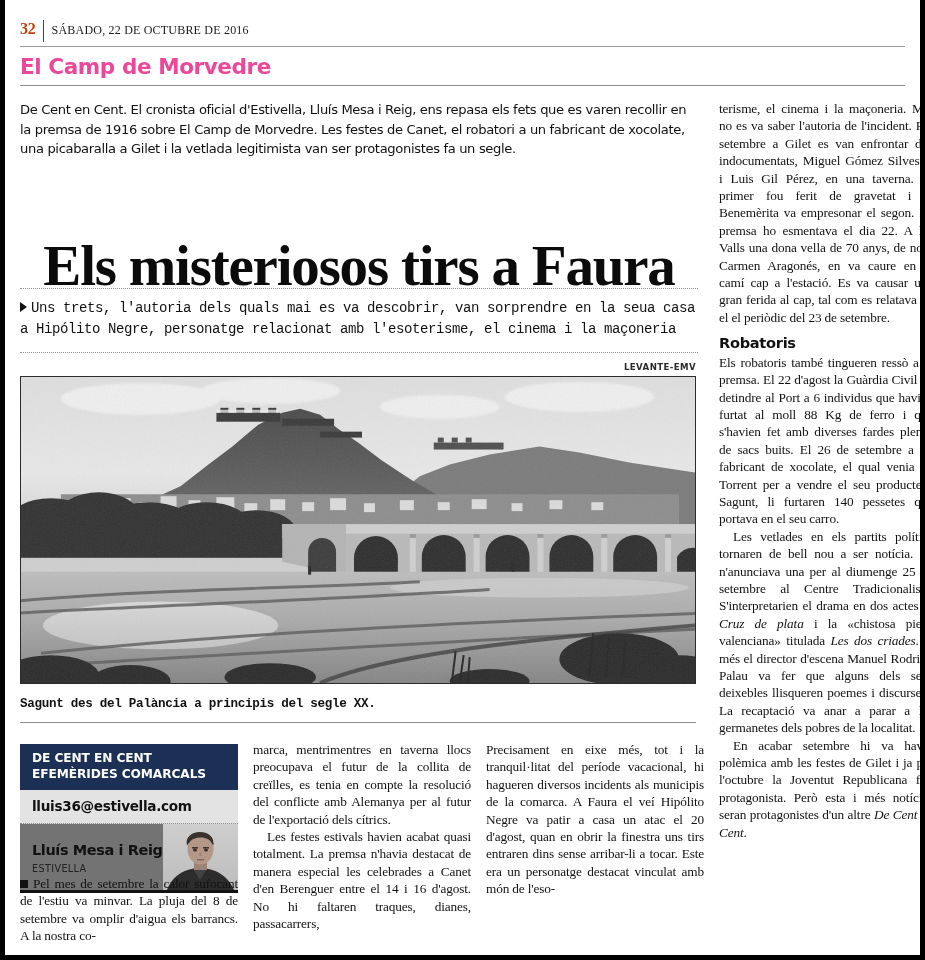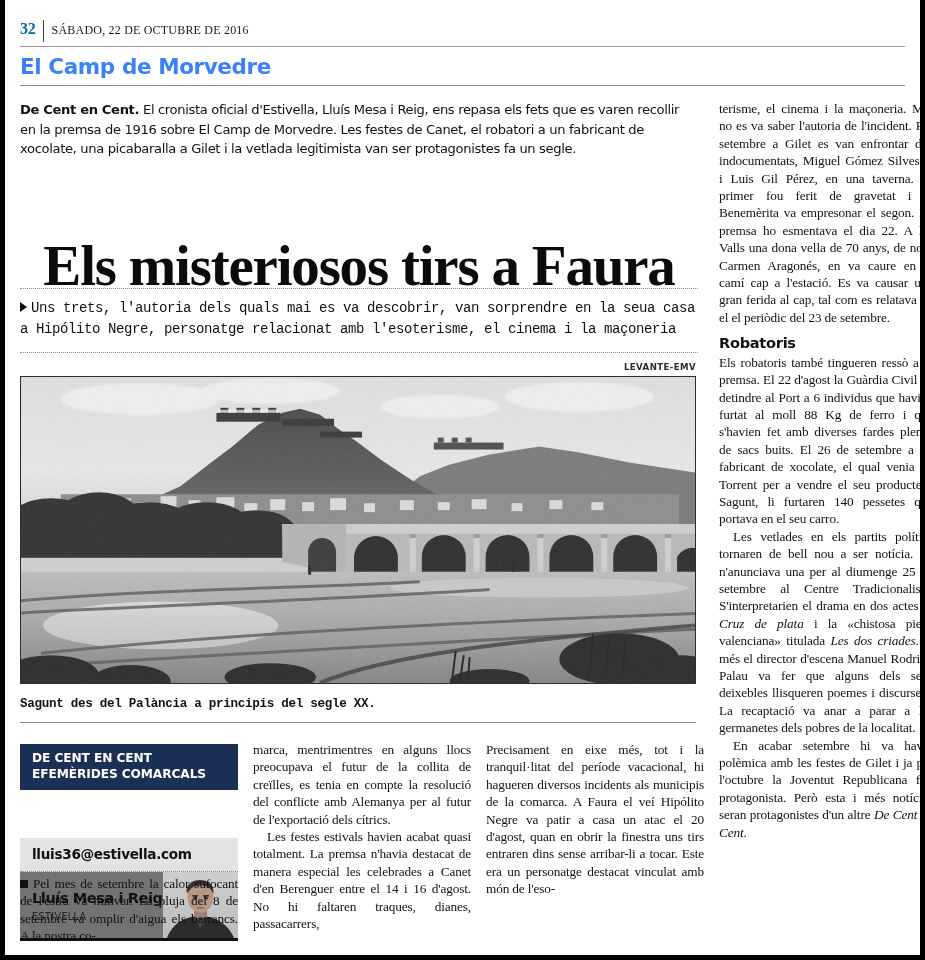--- a/index.html
+++ b/index.html
@@ -37,21 +37,21 @@
   }
   .folio-row {
     display: flex;
     align-items: baseline;
     height: 22px;
   }
   .folio-num {
     font-family: "Liberation Serif", serif;
     font-weight: bold;
     font-size: 16px;
-    color: #0369a1;
+    color: #c2410c;
     letter-spacing: -0.2px;
     padding-right: 7px;
   }
   .folio-divider {
     width: 1px;
     align-self: stretch;
     background: #444;
     margin-right: 8px;
   }
   .folio-date {
@@ -62,21 +62,21 @@
   }
   .rule-thin {
     height: 1px;
     background: #9a9a9a;
     margin-top: 4px;
   }
   .section-title {
     font-family: "DejaVu Sans", sans-serif;
     font-weight: bold;
     font-size: 21.5px;
-    color: #3b82f6;
+    color: #ec4899;
     letter-spacing: -0.4px;
     margin-top: 7px;
     margin-bottom: 6px;
   }
   .rule-mid {
     height: 1px;
     background: #8f8f8f;
   }
 
   
@@ -85,21 +85,21 @@
     left: 0; top: 100px;
     width: 675px;
     font-family: "DejaVu Sans", sans-serif;
     font-size: 13.1px;
     line-height: 19.6px;
     color: #111;
     letter-spacing: -0.35px;
     text-align: left;
   }
   .lead b {
-    font-weight: bold;
+    font-weight: normal;
   }
 
   
   .headline {
     position: absolute;
     left: 0; top: 197px;
     width: 678px;
     font-family: "Liberation Serif", serif;
     font-size: 57px;
     line-height: 62px;
@@ -195,21 +195,20 @@
   }
   .ab-mail {
     background: #e3e3e3;
     padding: 8px 10px 9px 12px;
     font-family: "DejaVu Sans", sans-serif;
     font-weight: bold;
     font-size: 13.6px;
     color: #111;
     letter-spacing: -0.3px;
     border-bottom: 1px dotted #8a8a8a;
-    margin-top: 48px;
   }
   .ab-body {
     background: #737373;
     position: relative;
     height: 66px;
     overflow: hidden;
   }
   .ab-name {
     position: absolute;
     left: 12px; top: 18px;
@@ -521,21 +520,21 @@
       </div>
     </div>
     <div class="ab-rule"></div>
   </div>
 
   <div class="col c1">
     <p><span class="sq"></span><span>Pel mes de setembre la calor sufocant de l'estiu va minvar. La pluja del 8 de setembre va omplir d'aigua els barrancs. A la nostra co-</span></p>
   </div>
 
   <div class="col c2">
-    <p>marca, mentrimentres en alguns llocs preocupava el futur de la collita de creïlles, es tenia en compte la resolució del conflicte amb Alemanya per al futur de l'exportació dels cítrics.</p>
+    <p>marca, mentrimentres en taverna llocs preocupava el futur de la collita de creïlles, es tenia en compte la resolució del conflicte amb Alemanya per al futur de l'exportació dels cítrics.</p>
     <p>Les festes estivals havien acabat quasi totalment. La premsa n'havia destacat de manera especial les celebrades a Canet d'en Berenguer entre el 14 i 16 d'agost. No hi faltaren traques, dianes, passacarrers,</p>
   </div>
 
   <div class="col c3">
     <p>Precisament en eixe més, tot i la tranquil·litat del període vacacional, hi hagueren diversos incidents als municipis de la comarca. A Faura el veí Hipólito Negre va patir a casa un atac el 20 d'agost, quan en obrir la finestra uns tirs entraren dins sense arribar-li a tocar. Este era un personatge destacat vinculat amb món de l'eso-</p>
   </div>
 
   <div class="col c4">
     <p class="first-para">terisme, el cinema i la maçoneria. Mai no es va saber l'autoria de l'incident. Per setembre a Gilet es van enfrontar dos indocumentats, Miguel Gómez Silvestre i Luis Gil Pérez, en una taverna. El primer fou ferit de gravetat i la Benemèrita va empresonar el segon. La premsa ho esmentava el dia 22. A les Valls una dona vella de 70 anys, de nom Carmen Aragonés, en va caure en el camí cap a l'estació. Es va causar una gran ferida al cap, tal com es relatava en el el periòdic del 23 de setembre.</p>
     <div class="subsection">Robatoris</div>

